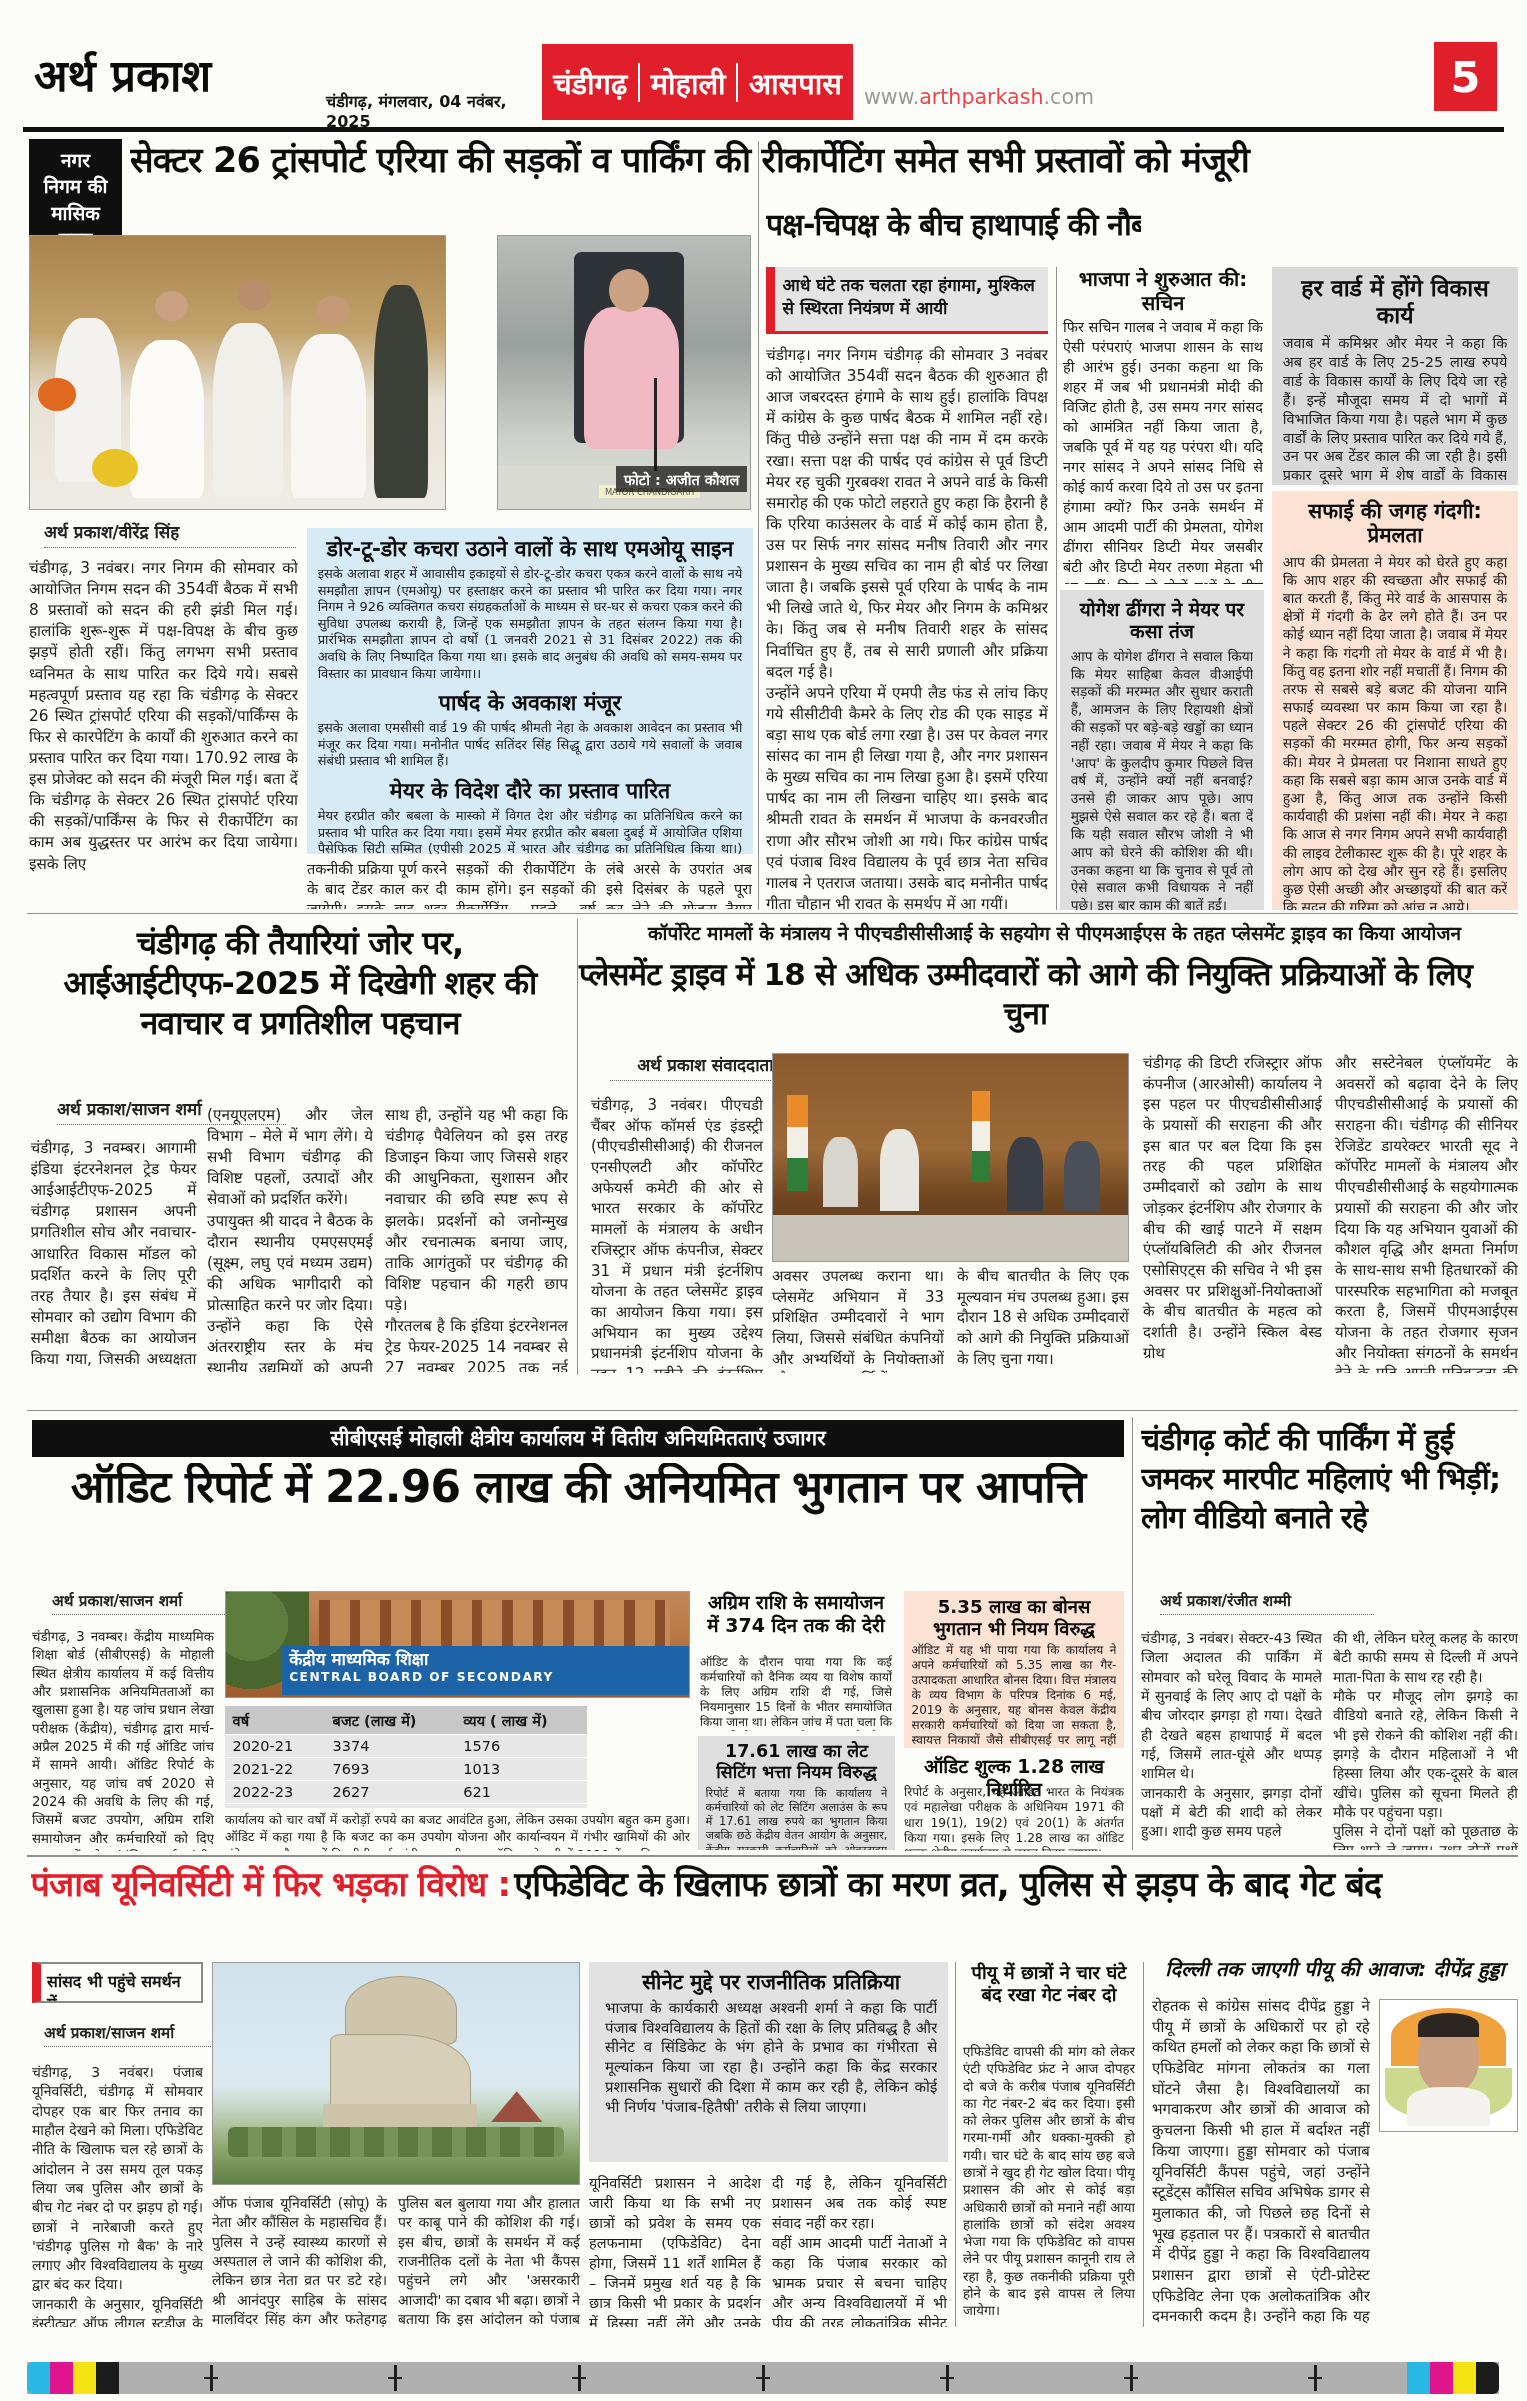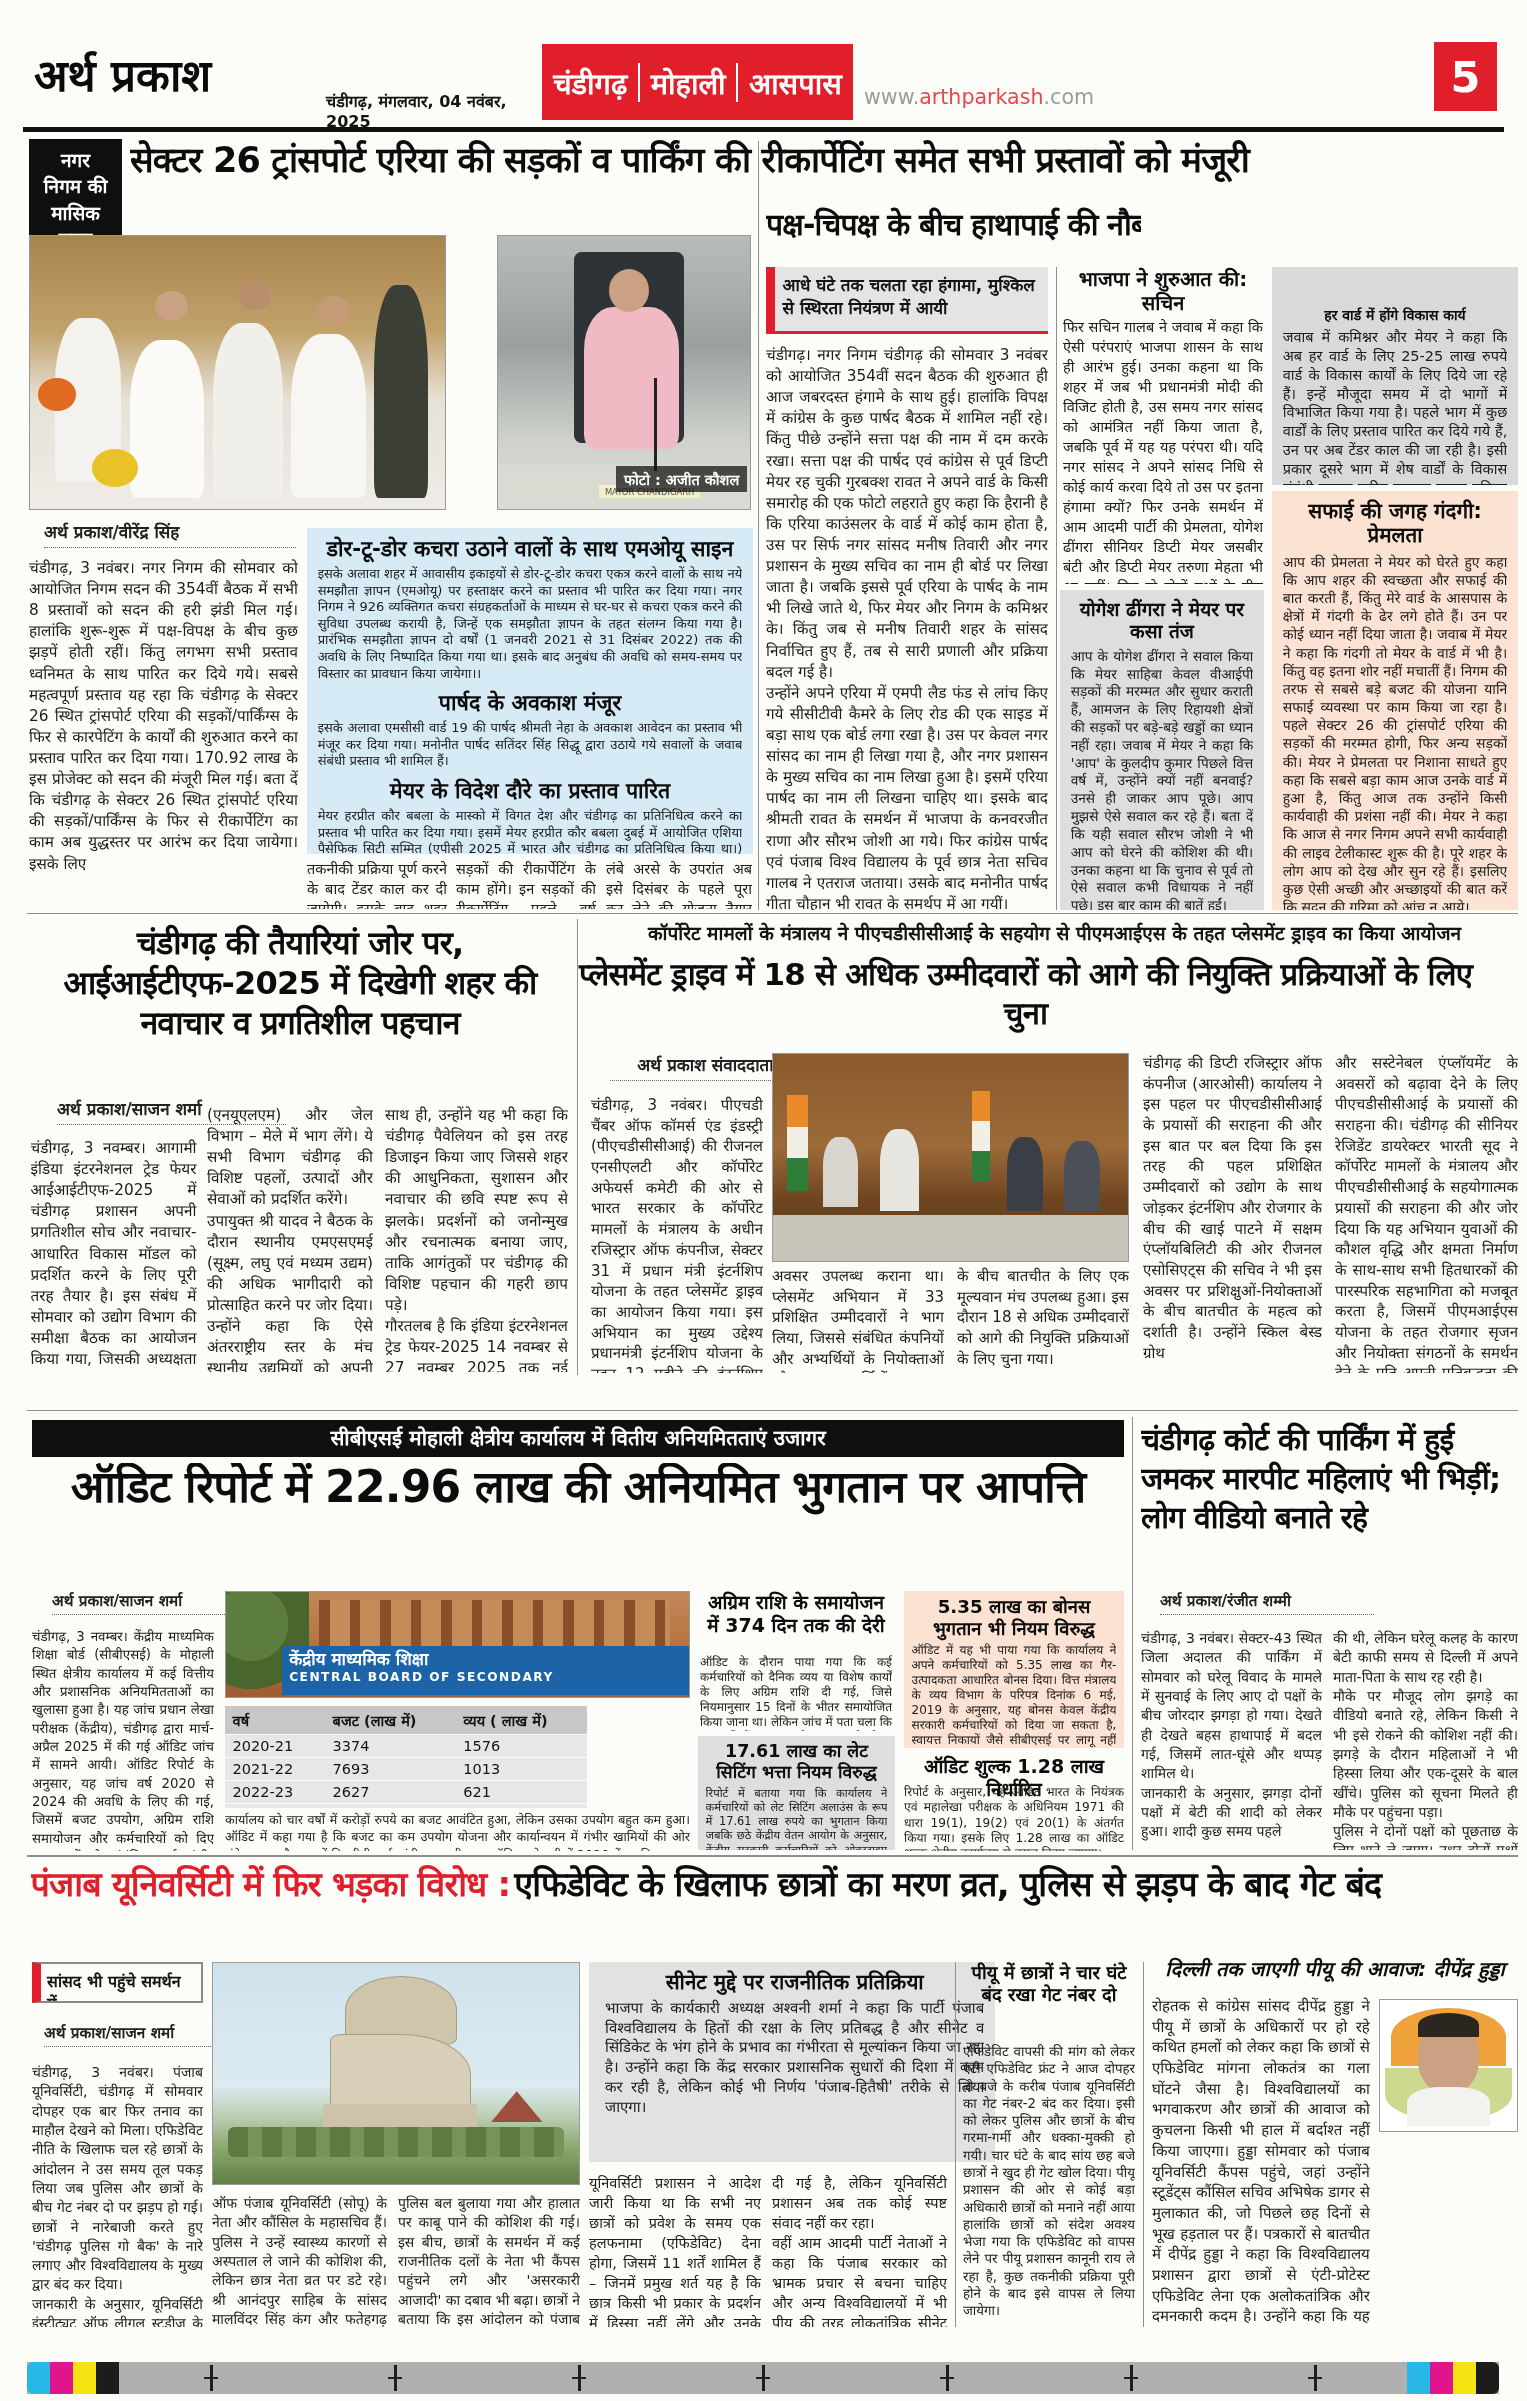--- a/index.html
+++ b/index.html
@@ -101,21 +101,21 @@
 
   <div class="abs subhead" style="left:1063px;top:267px;width:200px;height:47px;font-size:20px;">भाजपा ने शुरुआत की: सचिन</div>
   <div class="abs body-txt" style="left:1063px;top:317px;width:200px;height:267px;font-size:14.5px;">फिर सचिन गालब ने जवाब में कहा कि ऐसी परंपराएं भाजपा शासन के साथ ही आरंभ हुई। उनका कहना था कि शहर में जब भी प्रधानमंत्री मोदी की विजिट होती है, उस समय नगर सांसद को आमंत्रित नहीं किया जाता है, जबकि पूर्व में यह यह परंपरा थी। यदि नगर सांसद ने अपने सांसद निधि से कोई कार्य करवा दिये तो उस पर इतना हंगामा क्यों? फिर उनके समर्थन में आम आदमी पार्टी की प्रेमलता, योगेश ढींगरा सीनियर डिप्टी मेयर जसबीर बंटी और डिप्टी मेयर तरुणा मेहता भी आ गयीं। फिर तो दोनों पक्षों के बीच शोरशराबा काफी देर तक चलता रहा। बड़ी मुश्किल से माहौल शांत किया गया। बाद में सत्ता पक्ष के महेश इंदर सिंह और अनूप गुप्ता, पूर्व सीनियर डिप्टी मेयर संधू भी पहुंच गये। एक दूसरे के खिलाफ हाय तौबा चली।</div>
 
   <div class="abs boxpad" style="left:1060px;top:590px;width:204px;height:320px;background:#dedede;">
     <div class="subhead" style="font-size:19px;margin-bottom:4.6px;">योगेश ढींगरा ने मेयर पर कसा तंज</div>
     <div class="body-txt" style="font-size:13.7px;line-height:1.3;">आप के योगेश ढींगरा ने सवाल किया कि मेयर साहिबा केवल वीआईपी सड़कों की मरम्मत और सुधार कराती हैं, आमजन के लिए रिहायशी क्षेत्रों की सड़कों पर बड़े-बड़े खड्डों का ध्यान नहीं रहा। जवाब में मेयर ने कहा कि 'आप' के कुलदीप कुमार पिछले वित्त वर्ष में, उन्होंने क्यों नहीं बनवाई? उनसे ही जाकर आप पूछे। आप मुझसे ऐसे सवाल कर रहे हैं। बता दें कि यही सवाल सौरभ जोशी ने भी आप को घेरने की कोशिश की थी। उनका कहना था कि चुनाव से पूर्व तो ऐसे सवाल कभी विधायक ने नहीं पूछे। इस बार काम की बातें हुईं।</div>
   </div>
 
   <div class="abs boxpad" style="left:1272px;top:267px;width:246px;height:218px;background:#d9d9d9;">
-    <div class="subhead" style="font-size:14px;margin-bottom:4.6px;margin-top:32px;">हर वार्ड में होंगे विकास कार्य</div>
+    <div class="subhead" style="font-size:23px;margin-bottom:4.6px;">हर वार्ड में होंगे विकास कार्य</div>
     <div class="body-txt" style="font-size:14.5px;line-height:1.3;">जवाब में कमिश्नर और मेयर ने कहा कि अब हर वार्ड के लिए 25-25 लाख रुपये वार्ड के विकास कार्यों के लिए दिये जा रहे हैं। इन्हें मौजूदा समय में दो भागों में विभाजित किया गया है। पहले भाग में कुछ वार्डों के लिए प्रस्ताव पारित कर दिये गये हैं, उन पर अब टेंडर काल की जा रही है। इसी प्रकार दूसरे भाग में शेष वार्डों के विकास संबंधी प्रस्ताव पारित कराकर उनका प्रक्रिया भी आरंभ की जायेगी।</div>
   </div>
 
   <div class="abs boxpad" style="left:1272px;top:491px;width:246px;height:419px;background:#fbe2d2;">
     <div class="subhead" style="font-size:20.6px;margin-bottom:4.6px;">सफाई की जगह गंदगी: प्रेमलता</div>
     <div class="body-txt" style="font-size:14px;line-height:1.3;">आप की प्रेमलता ने मेयर को घेरते हुए कहा कि आप शहर की स्वच्छता और सफाई की बात करती हैं, किंतु मेरे वार्ड के आसपास के क्षेत्रों में गंदगी के ढेर लगे होते हैं। उन पर कोई ध्यान नहीं दिया जाता है। जवाब में मेयर ने कहा कि गंदगी तो मेयर के वार्ड में भी है। किंतु वह इतना शोर नहीं मचातीं हैं। निगम की तरफ से सबसे बड़े बजट की योजना यानि सफाई व्यवस्था पर काम किया जा रहा है। पहले सेक्टर 26 की ट्रांसपोर्ट एरिया की सड़कों की मरम्मत होगी, फिर अन्य सड़कों की। मेयर ने प्रेमलता पर निशाना साधते हुए कहा कि सबसे बड़ा काम आज उनके वार्ड में हुआ है, किंतु आज तक उन्होंने किसी कार्यवाही की प्रशंसा नहीं की। मेयर ने कहा कि आज से नगर निगम अपने सभी कार्यवाही की लाइव टेलीकास्ट शुरू की है। पूरे शहर के लोग आप को देख और सुन रहे हैं। इसलिए कुछ ऐसी अच्छी और अच्छाइयों की बात करें कि सदन की गरिमा को आंच न आये।</div>
   </div>
 
   <div class="abs hrule" style="left:27px;top:913px;width:1491px;"></div>
 
@@ -238,21 +238,21 @@
     <div class="fig" style="left:36%;top:6%;width:30%;height:30%;background:#cfc5ab;border-radius:50% 50% 10% 10%;border:1.5px solid #a99e84;"></div>
     <div class="fig" style="left:32%;top:32%;width:38%;height:36%;background:#d8cfb8;border-radius:8% 50% 10% 10%;border:1.5px solid #a99e84;"></div>
     <div class="fig" style="left:30%;top:64%;width:42%;height:18%;background:#cdc3a9;"></div>
     <div class="fig" style="left:76%;top:58%;width:14%;height:14%;background:#9c4f3e;clip-path:polygon(50% 0,100% 100%,0 100%);"></div>
     <div class="fig" style="left:4%;top:74%;width:92%;height:14%;background:repeating-linear-gradient(90deg,#5d7b41 0 20px,#76945a 20px 34px);border-radius:6.1px;"></div>
   </div>
   <div class="abs body-txt" style="left:212px;top:2194px;width:175px;height:133px;font-size:14px;">ऑफ पंजाब यूनिवर्सिटी (सोपू) के नेता और कौंसिल के महासचिव हैं। पुलिस ने उन्हें स्वास्थ्य कारणों से अस्पताल ले जाने की कोशिश की, लेकिन छात्र नेता व्रत पर डटे रहे। श्री आनंदपुर साहिब के सांसद मालविंदर सिंह कंग और फतेहगढ़ साहिब के सांसद भी कैंपस पहुंचे। मौके पर अतिरिक्त
 जून 2025 में पंजाब</div>
   <div class="abs body-txt" style="left:398px;top:2194px;width:182px;height:133px;font-size:14px;">पुलिस बल बुलाया गया और हालात पर काबू पाने की कोशिश की गई। इस बीच, छात्रों के समर्थन में कई राजनीतिक दलों के नेता भी कैंपस पहुंचने लगे और 'असरकारी आजादी' का दबाव भी बढ़ा। छात्रों ने बताया कि इस आंदोलन को पंजाब और हरियाणा हाईकोर्ट में भी चुनौती दी गई है।</div>
 
-  <div class="abs boxpad" style="left:589px;top:1962px;width:406px;height:200px;background:#e2e2e2;padding-left:16px;">
+  <div class="abs boxpad" style="left:589px;top:1962px;width:359px;height:200px;background:#e2e2e2;padding-left:16px;">
     <div class="subhead" style="font-size:20.6px;margin-bottom:4.6px;">सीनेट मुद्दे पर राजनीतिक प्रतिक्रिया</div>
     <div class="body-txt" style="font-size:15px;line-height:1.32;">भाजपा के कार्यकारी अध्यक्ष अश्वनी शर्मा ने कहा कि पार्टी पंजाब विश्वविद्यालय के हितों की रक्षा के लिए प्रति‍बद्ध है और सीनेट व सिंडिकेट के भंग होने के प्रभाव का गंभीरता से मूल्यांकन किया जा रहा है। उन्होंने कहा कि केंद्र सरकार प्रशासनिक सुधारों की दिशा में काम कर रही है, लेकिन कोई भी निर्णय 'पंजाब-हितैषी' तरीके से लिया जाएगा।</div>
   </div>
   <div class="abs body-txt" style="left:589px;top:2173px;width:172px;height:154px;font-size:14.5px;">यूनिवर्सिटी प्रशासन ने आदेश जारी किया था कि सभी नए छात्रों को प्रवेश के समय एक हलफनामा (एफिडेविट) देना होगा, जिसमें 11 शर्तें शामिल हैं – जिनमें प्रमुख शर्त यह है कि छात्र किसी भी प्रकार के प्रदर्शन में हिस्सा नहीं लेंगे और उनके खिलाफ कोई आपराधिक</div>
   <div class="abs body-txt" style="left:772px;top:2173px;width:175px;height:154px;font-size:14.5px;">दी गई है, लेकिन यूनिवर्सिटी प्रशासन अब तक कोई स्पष्ट संवाद नहीं कर रहा।
 वहीं आम आदमी पार्टी नेताओं ने कहा कि पंजाब सरकार को भ्रामक प्रचार से बचना चाहिए और अन्य विश्वविद्यालयों में भी पीयू की तरह लोकतांत्रिक सीनेट व</div>
 
   <div class="abs vr" style="left:955px;top:1962px;height:365px;"></div>
   <div class="abs subhead" style="left:963px;top:1962px;width:172px;height:76px;font-size:18.3px;">पीयू में छात्रों ने चार घंटे बंद रखा गेट नंबर दो</div>
   <div class="abs body-txt" style="left:963px;top:2043px;width:172px;height:284px;font-size:13.3px;line-height:1.3;">एफिडेविट वापसी की मांग को लेकर एंटी एफिडेविट फ्रंट ने आज दोपहर दो बजे के करीब पंजाब यूनिवर्सिटी का गेट नंबर-2 बंद कर दिया। इसी को लेकर पुलिस और छात्रों के बीच गरमा-गर्मी और धक्का-मुक्की हो गयी। चार घंटे के बाद सांय छह बजे छात्रों ने खुद ही गेट खोल दिया। पीयू प्रशासन की ओर से कोई बड़ा अधिकारी छात्रों को मनाने नहीं आया हालांकि छात्रों को संदेश अवश्य भेजा गया कि एफिडेविट को वापस लेने पर पीयू प्रशासन कानूनी राय ले रहा है, कुछ तकनीकी प्रक्रिया पूरी होने के बाद इसे वापस ले लिया जायेगा।</div>

